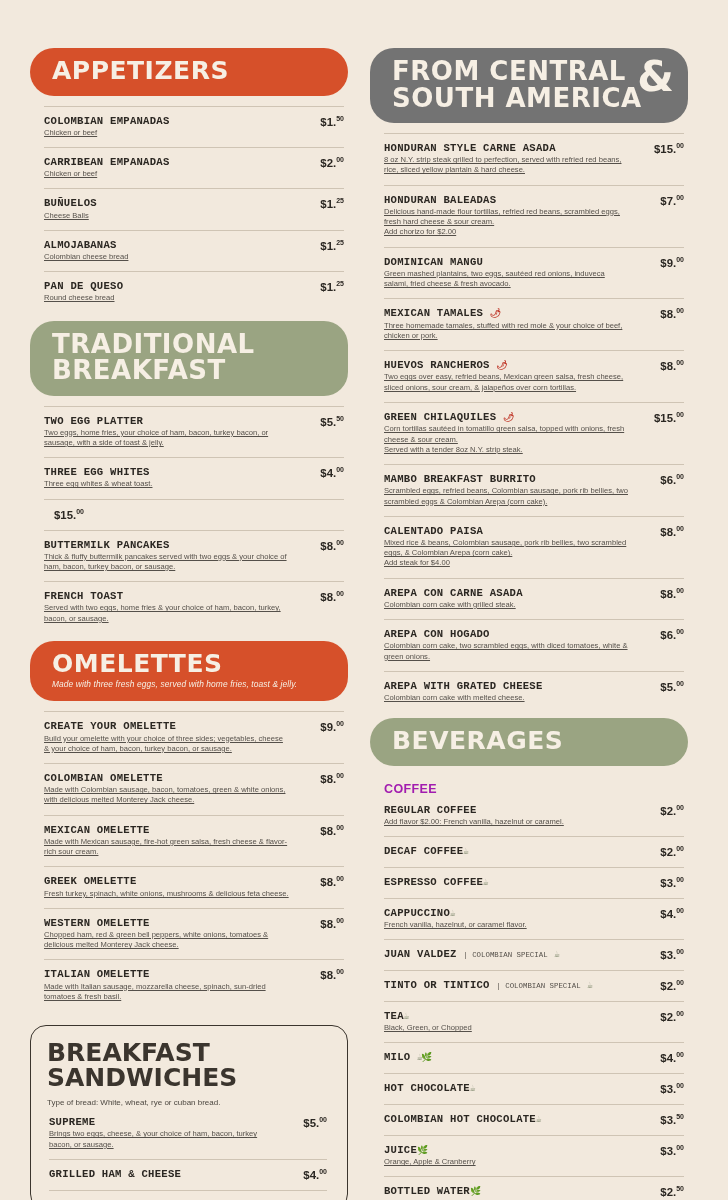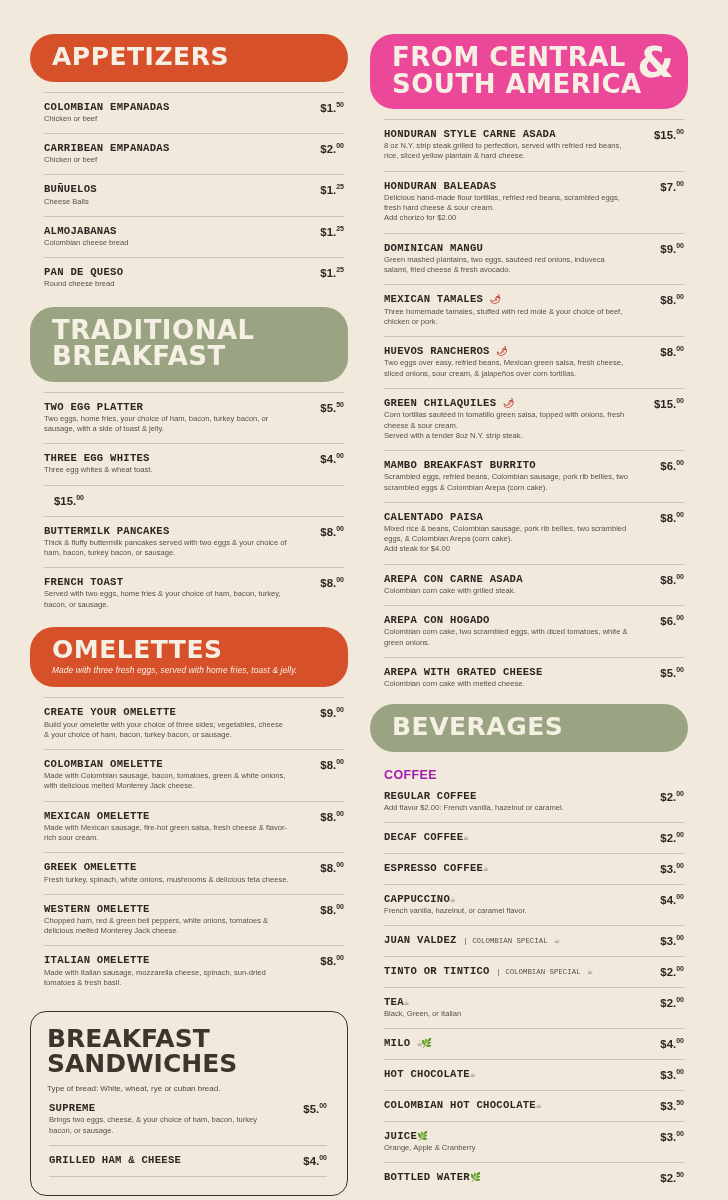--- a/index.html
+++ b/index.html
@@ -5,21 +5,21 @@
   * { box-sizing: border-box; }
   html, body { margin:0; padding:0; }
   body {
     width: 728px; height: 1200px;
     background: #f2e9dd;
     font-family: "Liberation Sans", sans-serif;
     color: #2f2b26;
     position: relative;
     overflow: hidden;
   }
-  .page { position:absolute; inset:0; padding: 34px 30px 12px 30px; display:flex; gap: 22px; }
+  .page { position:absolute; inset:0; padding: 48px 30px 12px 30px; display:flex; gap: 22px; }
   .col { width: 318px; display:flex; flex-direction:column; }
   .colL { }
   .colR { }
 
   
   .banner {
     border-radius: 24px;
     padding: 10px 22px 12px 22px;
     margin-bottom: 10px;
   }
@@ -35,21 +35,21 @@
   }
   .banner .sub {
     margin-top: 3px;
     font-size: 8.4px;
     color: #f6efe4;
     letter-spacing: .1px;
     font-style: italic;
   }
   .b-orange { background: #d6502a; }
   .b-green  { background: #9aa482; }
-  .b-dark   { background: #ec4899; }
+  .b-dark   { background: #737373; }
   .b-tall h2 { font-size: 26px; }
 
   
   .items { padding: 0 4px 0 14px; }
   .item { display:flex; align-items:flex-start; margin-bottom: 9px; }
   .item .txt { flex:1 1 auto; padding-right: 8px; }
   .item .name {
     font-size: 10.6px;
     font-weight: 700;
     letter-spacing: .25px;
@@ -57,20 +57,21 @@
     color: #2b2722;
     line-height: 1.15;
     font-family: Liberation Mono, monospace;
   }
   .item .desc {
     font-size: 7.6px;
     line-height: 1.35;
     color: #55504a;
     margin-top: 1px;
     max-width: 245px;
+    text-decoration: underline;
   }
   .price {
     flex: 0 0 auto;
     font-size: 11.4px;
     font-weight: 700;
     color: #2b2722;
     white-space: nowrap;
     text-align: right;
     min-width: 40px;
   }
@@ -425,21 +426,21 @@
       <div class="item">
         <div class="txt">
             <div class="name"><span>TINTO OR TINTICO</span> <span class="tag">| <span>Colombian Special</span></span> <span class="veg">☕</span></div>
           </div>
         <div class="price"><span>$2.</span><sup>00</sup></div>
       </div>
       <div class="sep"></div>
       <div class="item">
         <div class="txt">
           <div class="name"><span>TEA</span><span class="veg">☕</span></div>
-          <div class="desc">Black, Green, or Italian</div>
+          <div class="desc">Black, Green, or Chopped</div>
         </div>
         <div class="price"><span>$2.</span><sup>00</sup></div>
       </div>
       <div class="sep"></div>
       <div class="item">
         <div class="txt">
             <div class="name"><span>MILO</span> <span class="veg">☕🌿</span></div>
           </div>
         <div class="price"><span>$4.</span><sup>00</sup></div>
       </div>

